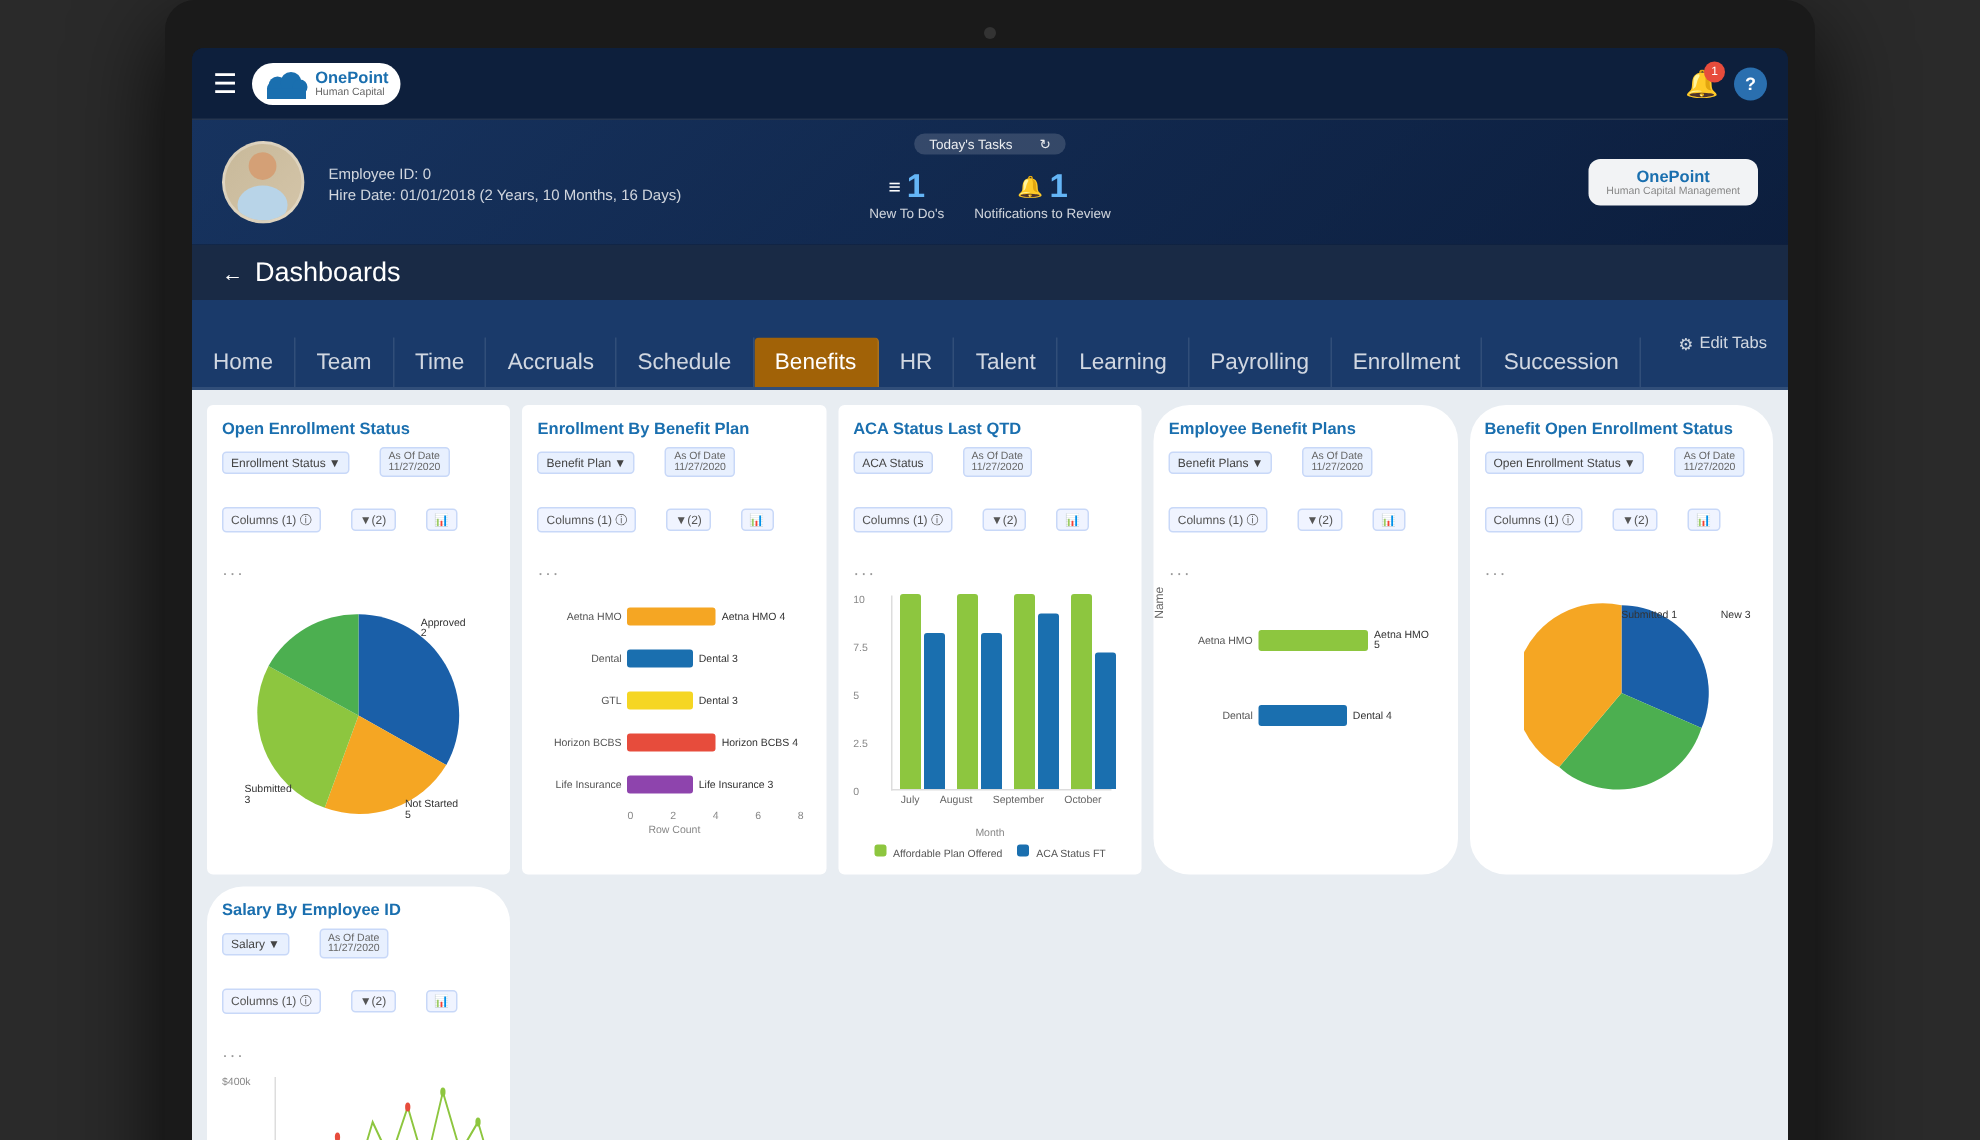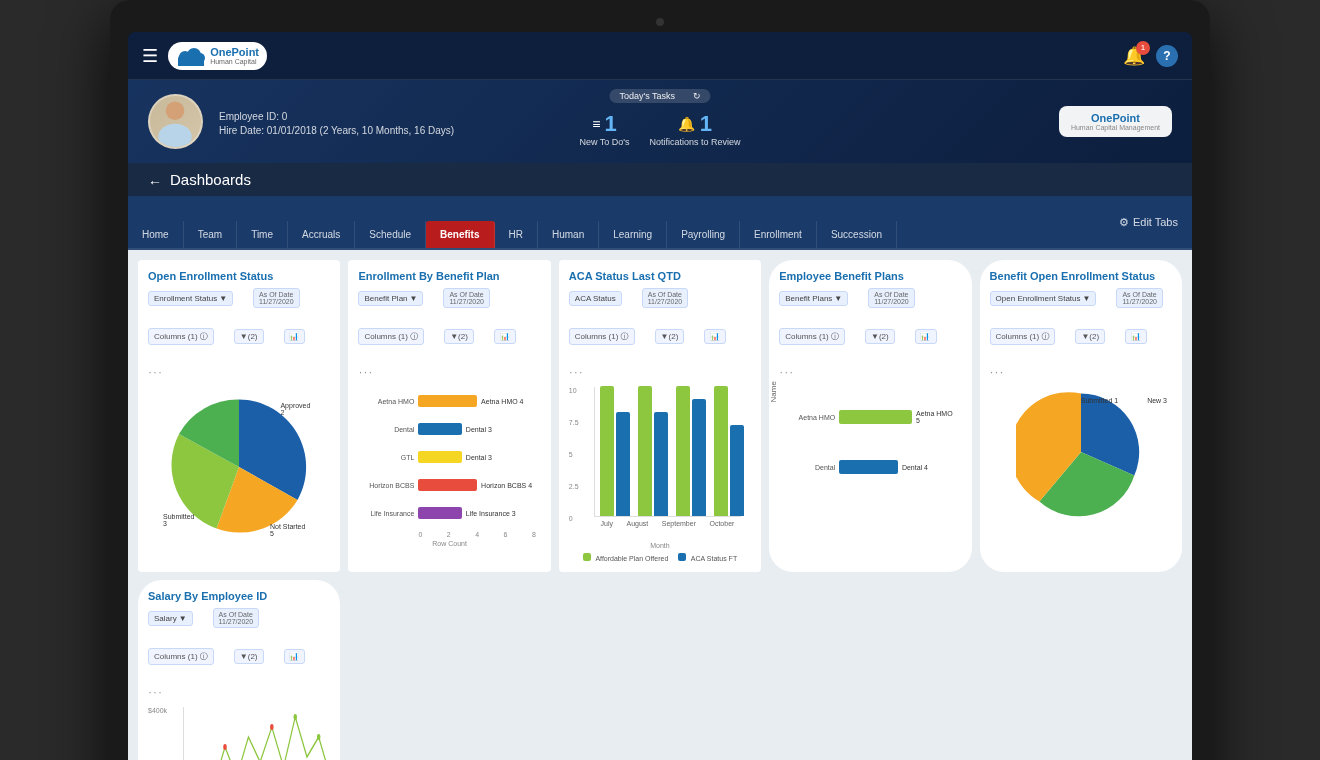--- a/index.html
+++ b/index.html
@@ -158,42 +158,42 @@
       text-align: center;
     }
 
     
     .breadcrumb-bar {
       padding: 8px 20px;
       background: rgba(255,255,255,0.05);
       display: flex; align-items: center; gap: 8px;
     }
     .back-arrow { color: white; font-size: 14px; }
-    .breadcrumb-text { color: white; font-size: 15px; }
+    .breadcrumb-text { color: white; font-size: 18px; }
 
     
     .main-nav {
       background: #1a3a6a;
       display: flex;
       align-items: center;
       border-bottom: 2px solid rgba(255,255,255,0.1);
     }
     .nav-item {
       padding: 8px 14px;
       color: rgba(255,255,255,0.8);
-      font-size: 10px;
+      font-size: 15px;
       cursor: pointer;
       border-right: 1px solid rgba(255,255,255,0.1);
       white-space: nowrap;
       margin-top: 25px;
     }
     .nav-item.active {
-      background: #b91c1c;
+      background: #a16207;
       color: white;
-      font-weight: bold;
+      font-weight: normal;
       border-radius: 3px 3px 0 0;
     }
     .edit-tabs {
       margin-left: auto;
       display: flex; align-items: center; gap: 4px;
       padding: 8px 14px;
       color: rgba(255,255,255,0.8);
       font-size: 11px;
       cursor: pointer;
     }
@@ -348,21 +348,21 @@
       </div>
 
       <div class="main-nav">
         <div class="nav-item">Home</div>
         <div class="nav-item">Team</div>
         <div class="nav-item">Time</div>
         <div class="nav-item">Accruals</div>
         <div class="nav-item">Schedule</div>
         <div class="nav-item active">Benefits</div>
         <div class="nav-item">HR</div>
-        <div class="nav-item">Human</div>
+        <div class="nav-item">Talent</div>
         <div class="nav-item">Learning</div>
         <div class="nav-item">Payrolling</div>
         <div class="nav-item">Enrollment</div>
         <div class="nav-item">Succession</div>
         <div class="edit-tabs">
           <span>⚙</span>
           <span>Edit Tabs</span>
         </div>
       </div>
 

